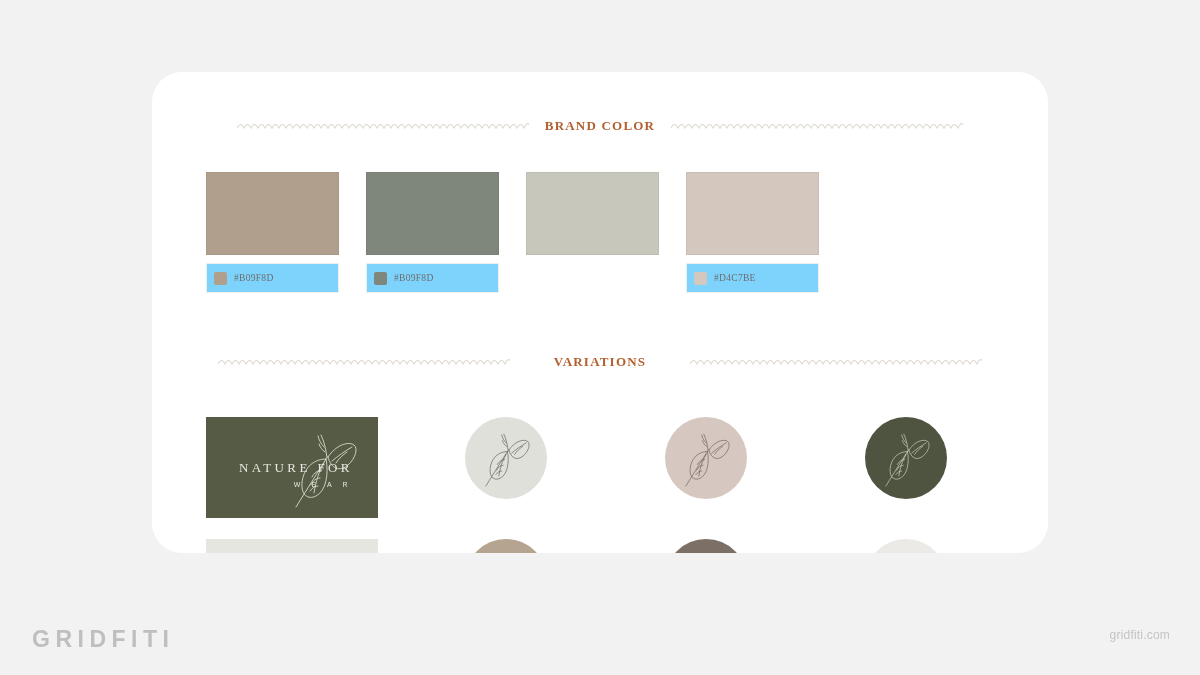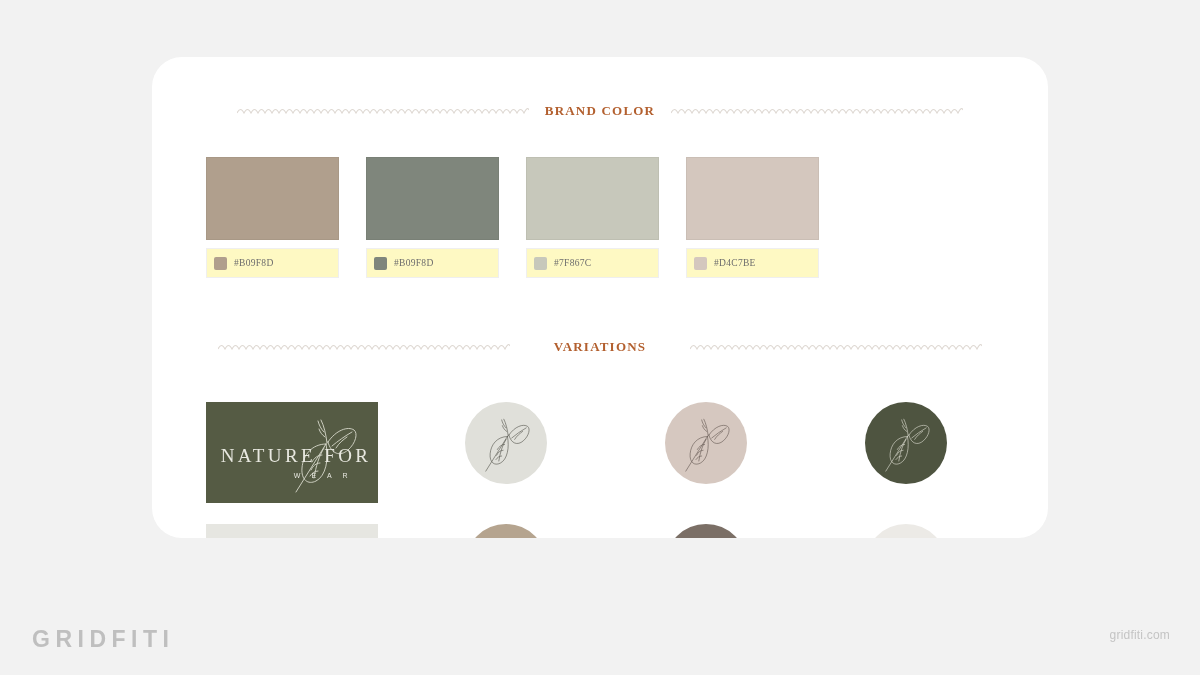--- a/index.html
+++ b/index.html
@@ -13,21 +13,21 @@
     background: #f2f2f2;
     font-family: "Liberation Sans", sans-serif;
     overflow: hidden;
     position: relative;
   }
 
   
   .board {
     position: absolute;
     left: 152px;
-    top: 57px;
+    top: 72px;
     width: 896px;
     height: 481px;
     background: #ffffff;
     border-radius: 30px;
     overflow: hidden;
     text-decoration: underline;
   }
 
   
   .section-head {
@@ -73,21 +73,21 @@
   }
   .swatch-color {
     width: 100%;
     height: 83px;
     border: 1px solid rgba(0,0,0,0.045);
     box-sizing: border-box;
   }
   .swatch-label {
     margin-top: 8px;
     height: 30px;
-    background: #fef9c3;
+    background: #7dd3fc;
     border: 1px solid #efefef;
     box-sizing: border-box;
     display: flex;
     align-items: center;
     padding-left: 7px;
     gap: 7px;
   }
   .chip {
     width: 13px;
     height: 13px;
@@ -135,21 +135,21 @@
 
   .logo-wordmark {
     position: absolute;
     left: 0;
     right: 0;
     top: 44px;
     text-align: center;
   }
   .wm-main {
     font-family: "Liberation Serif", serif;
-    font-size: 19px;
+    font-size: 13px;
     letter-spacing: 3.4px;
     color: #e8e8e0;
     display: block;
     line-height: 1;
     margin-left: 8px;
   }
   .wm-sub {
     font-family: "Liberation Sans", sans-serif;
     font-size: 7px;
     letter-spacing: 4.6px;
@@ -229,24 +229,20 @@
       </div>
       <div class="swatch">
         <div class="swatch-color" style="background: rgb(127, 134, 124);"></div>
         <div class="swatch-label">
           <span class="chip" style="background: rgb(127, 134, 124);"></span>
           <span class="hexcode">#B09F8D</span>
         </div>
       </div>
       <div class="swatch">
         <div class="swatch-color" style="background: rgb(199, 200, 187);"></div>
-        <div class="swatch-label">
-          <span class="chip" style="background: rgb(199, 200, 187);"></span>
-          <span class="hexcode">#7F867C</span>
-        </div>
       </div>
       <div class="swatch">
         <div class="swatch-color" style="background: rgb(212, 199, 190);"></div>
         <div class="swatch-label">
           <span class="chip" style="background: rgb(212, 199, 190);"></span>
           <span class="hexcode">#D4C7BE</span>
         </div>
       </div>
     </div>
 

